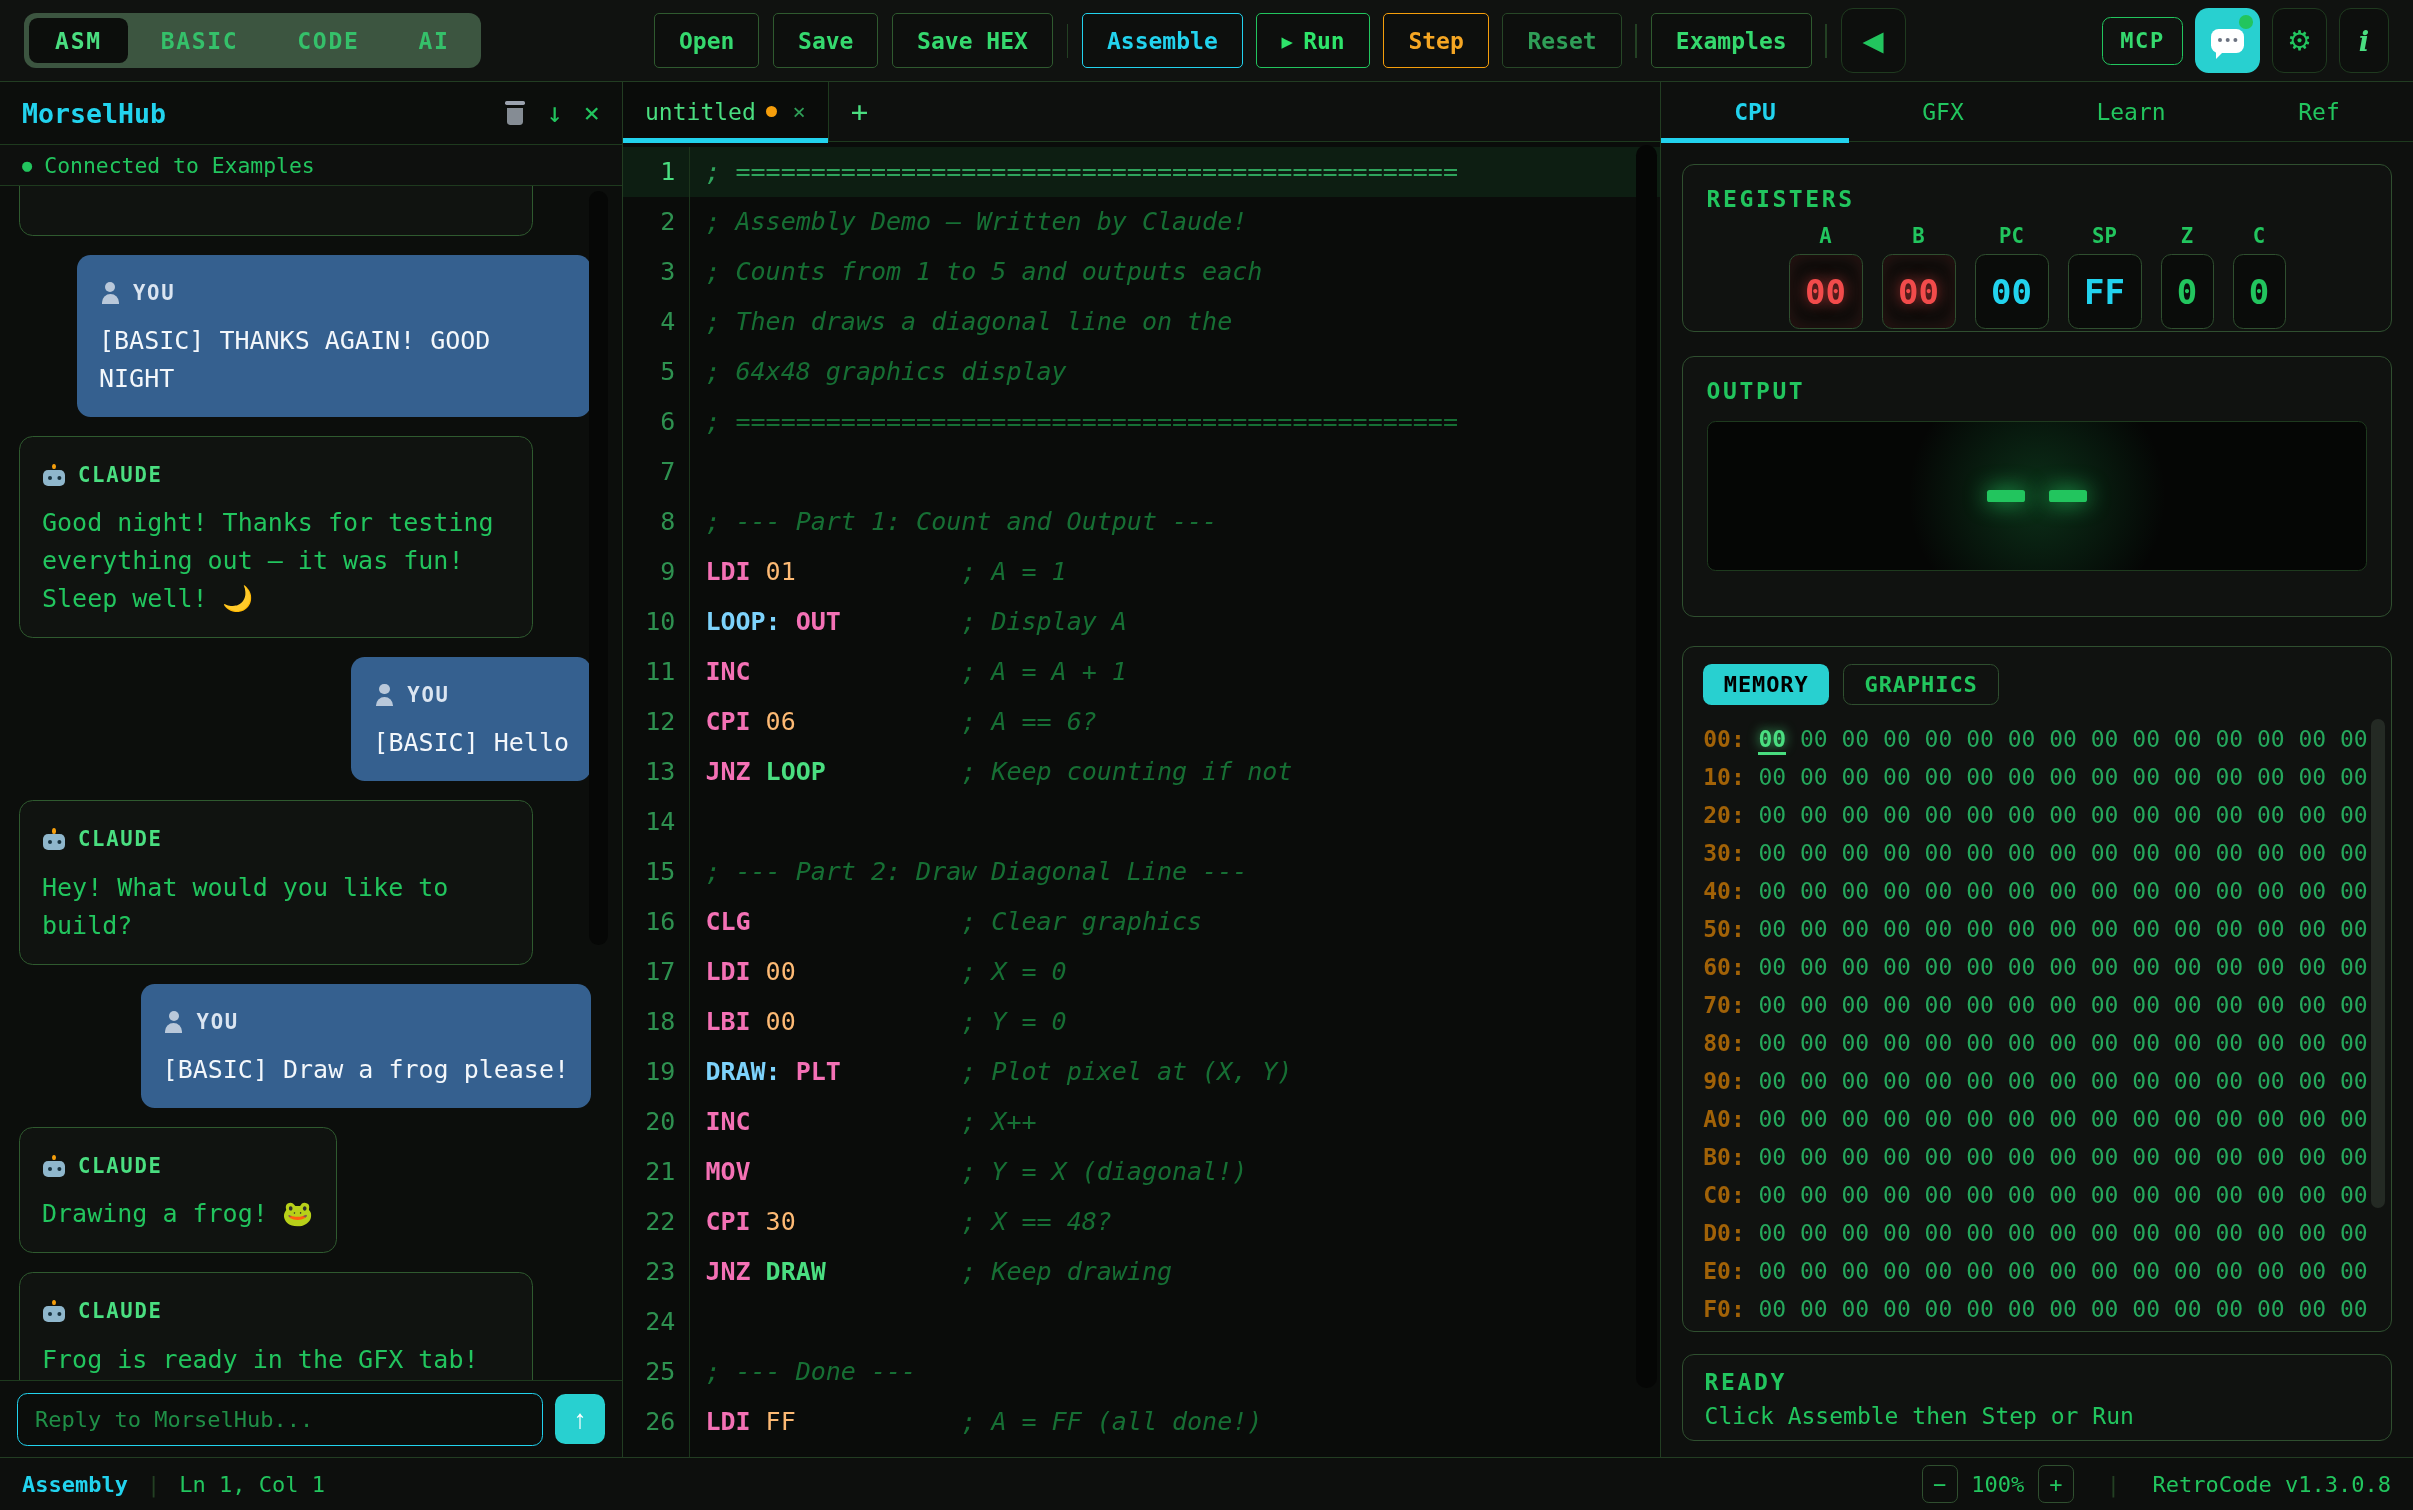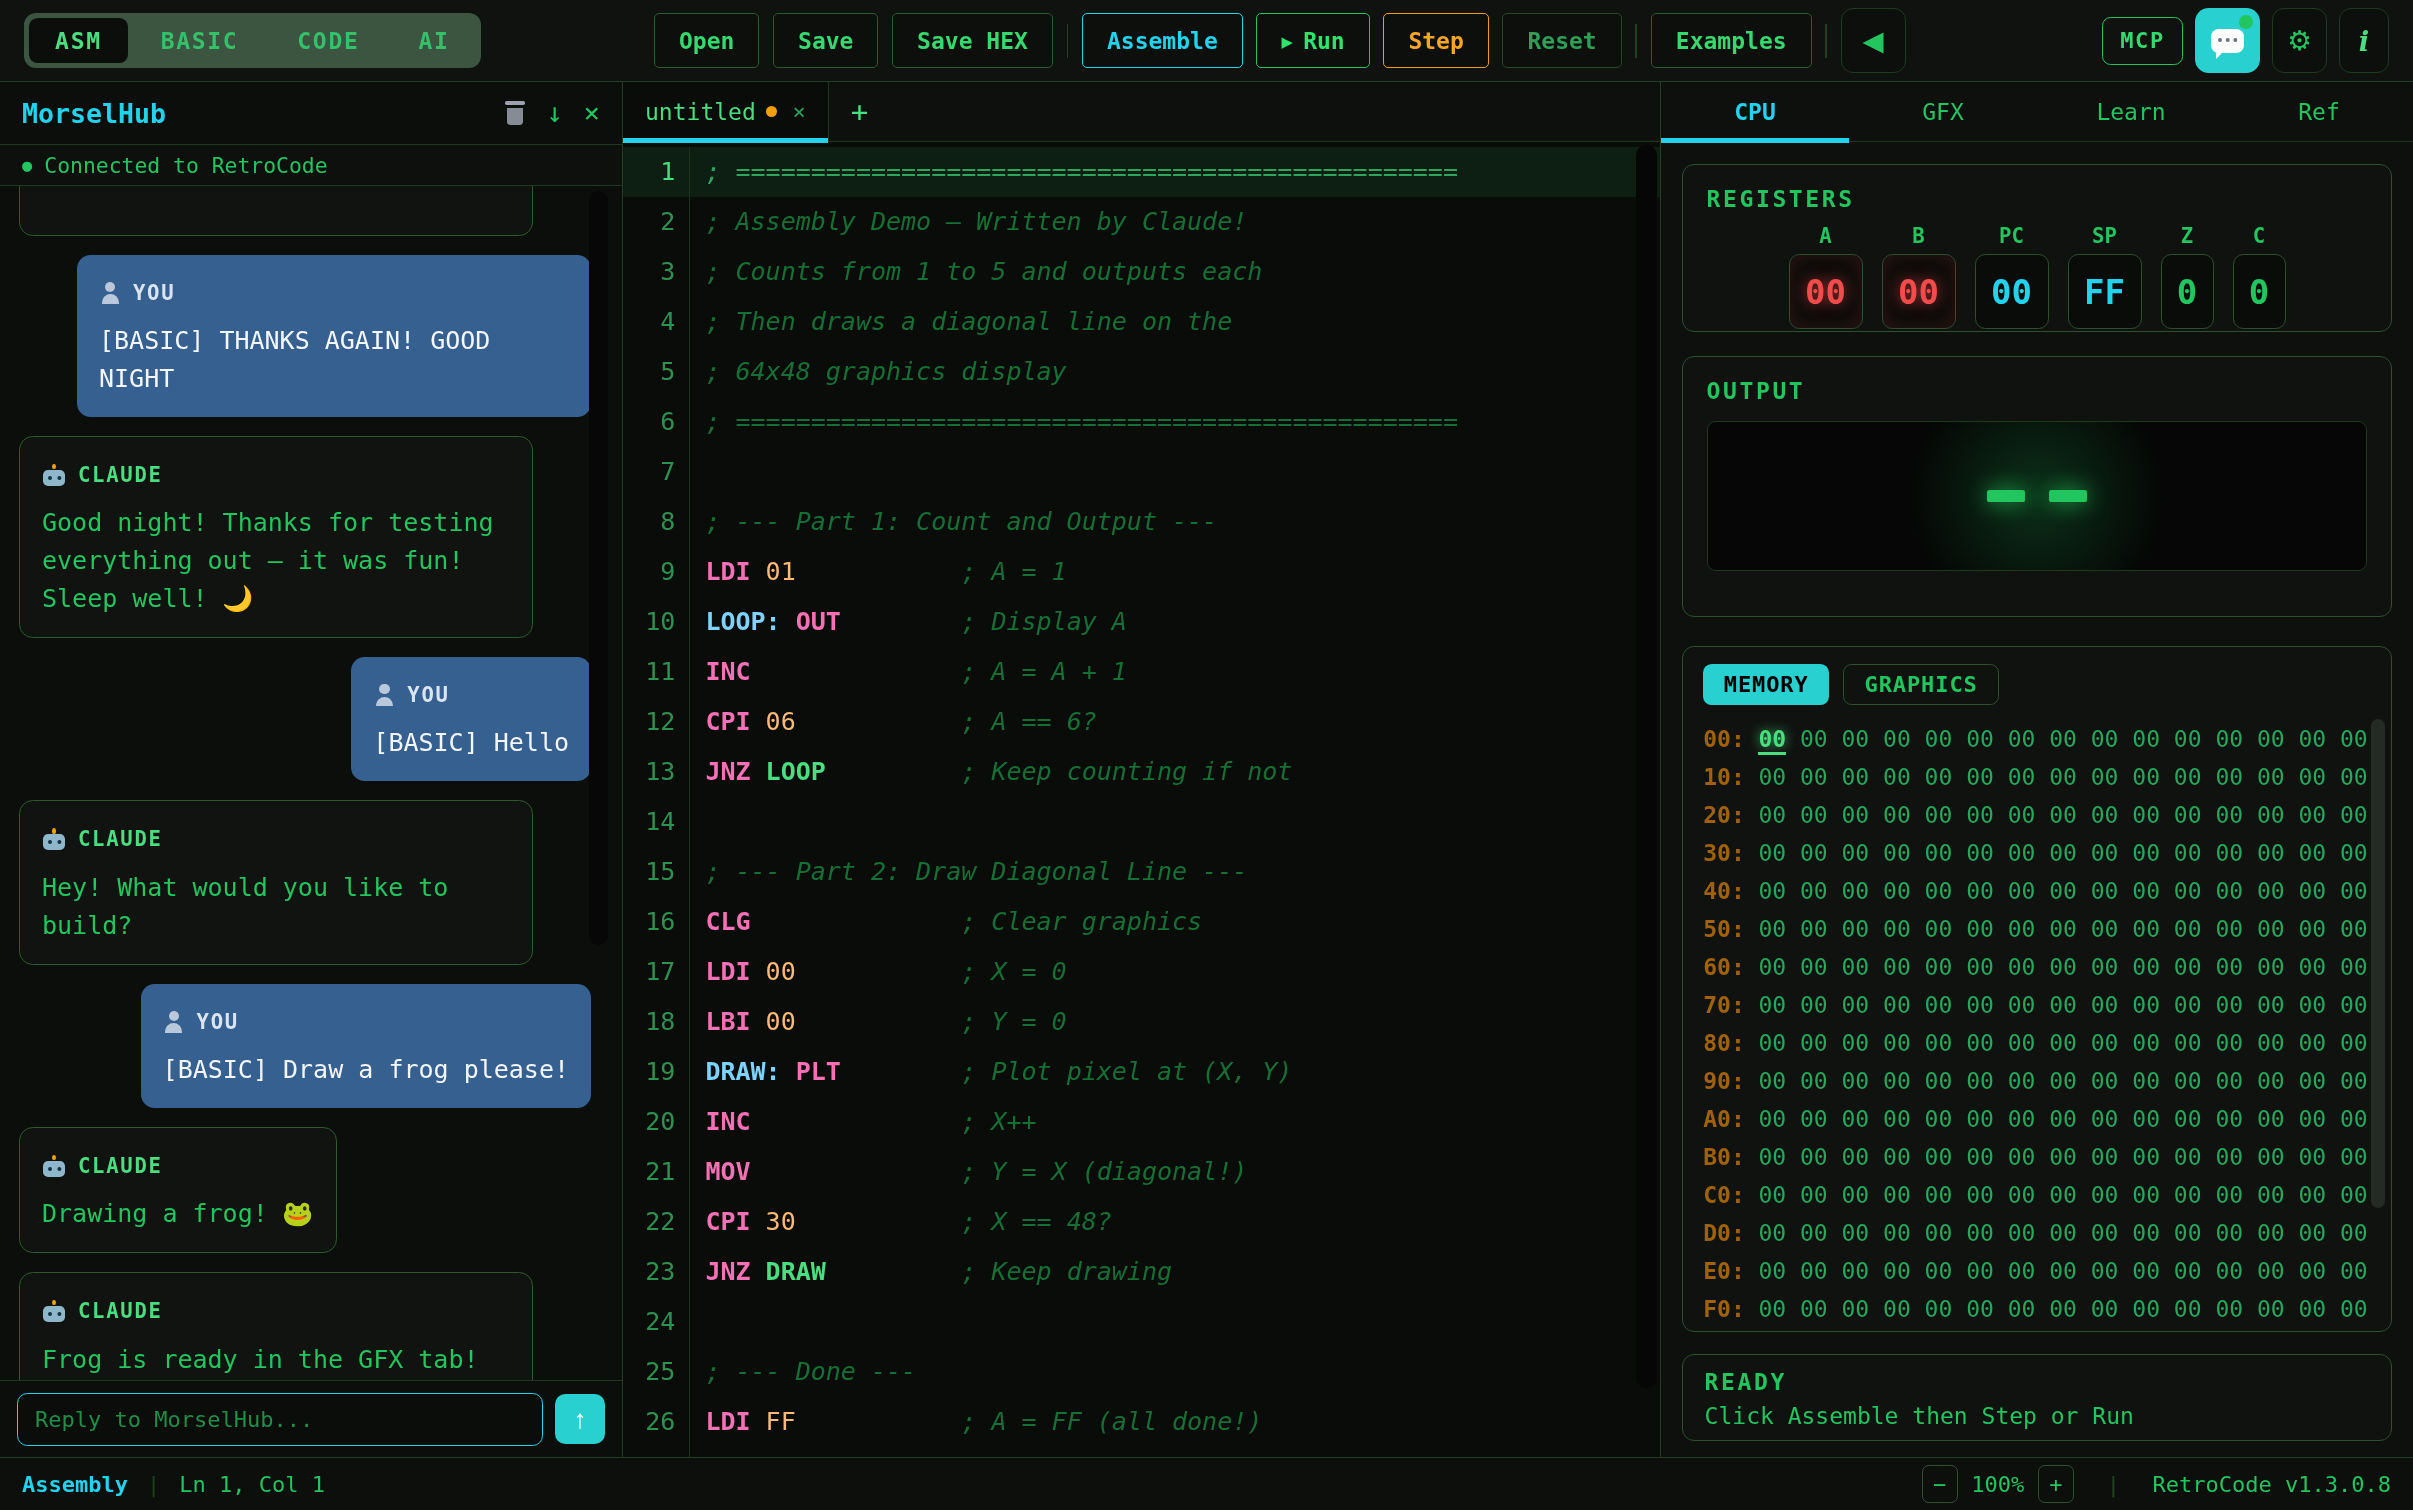--- a/index.html
+++ b/index.html
@@ -231,21 +231,21 @@
 
     <aside class="sidebar">
       <div class="sb-head">
         <span class="sb-title">MorselHub</span>
         <span class="sb-head-icons">
           <span class="icon-trash"></span>
           <span class="sb-arrow">↓</span>
           <span class="sb-close">×</span>
         </span>
       </div>
-      <div class="sb-status">Connected to RetroCode</div>
+      <div class="sb-status">Connected to Examples</div>
       <div class="messages">
         <div class="chat-scrollthumb"></div>
       <div class="bubble claude partial"></div>
           <div class="bubble you">
             <div class="bhead">
               <span class="icon-user"></span>
               <span class="blabel">YOU</span>
             </div>
             <div class="btext">[BASIC] THANKS AGAIN! GOOD NIGHT</div>
           </div>

